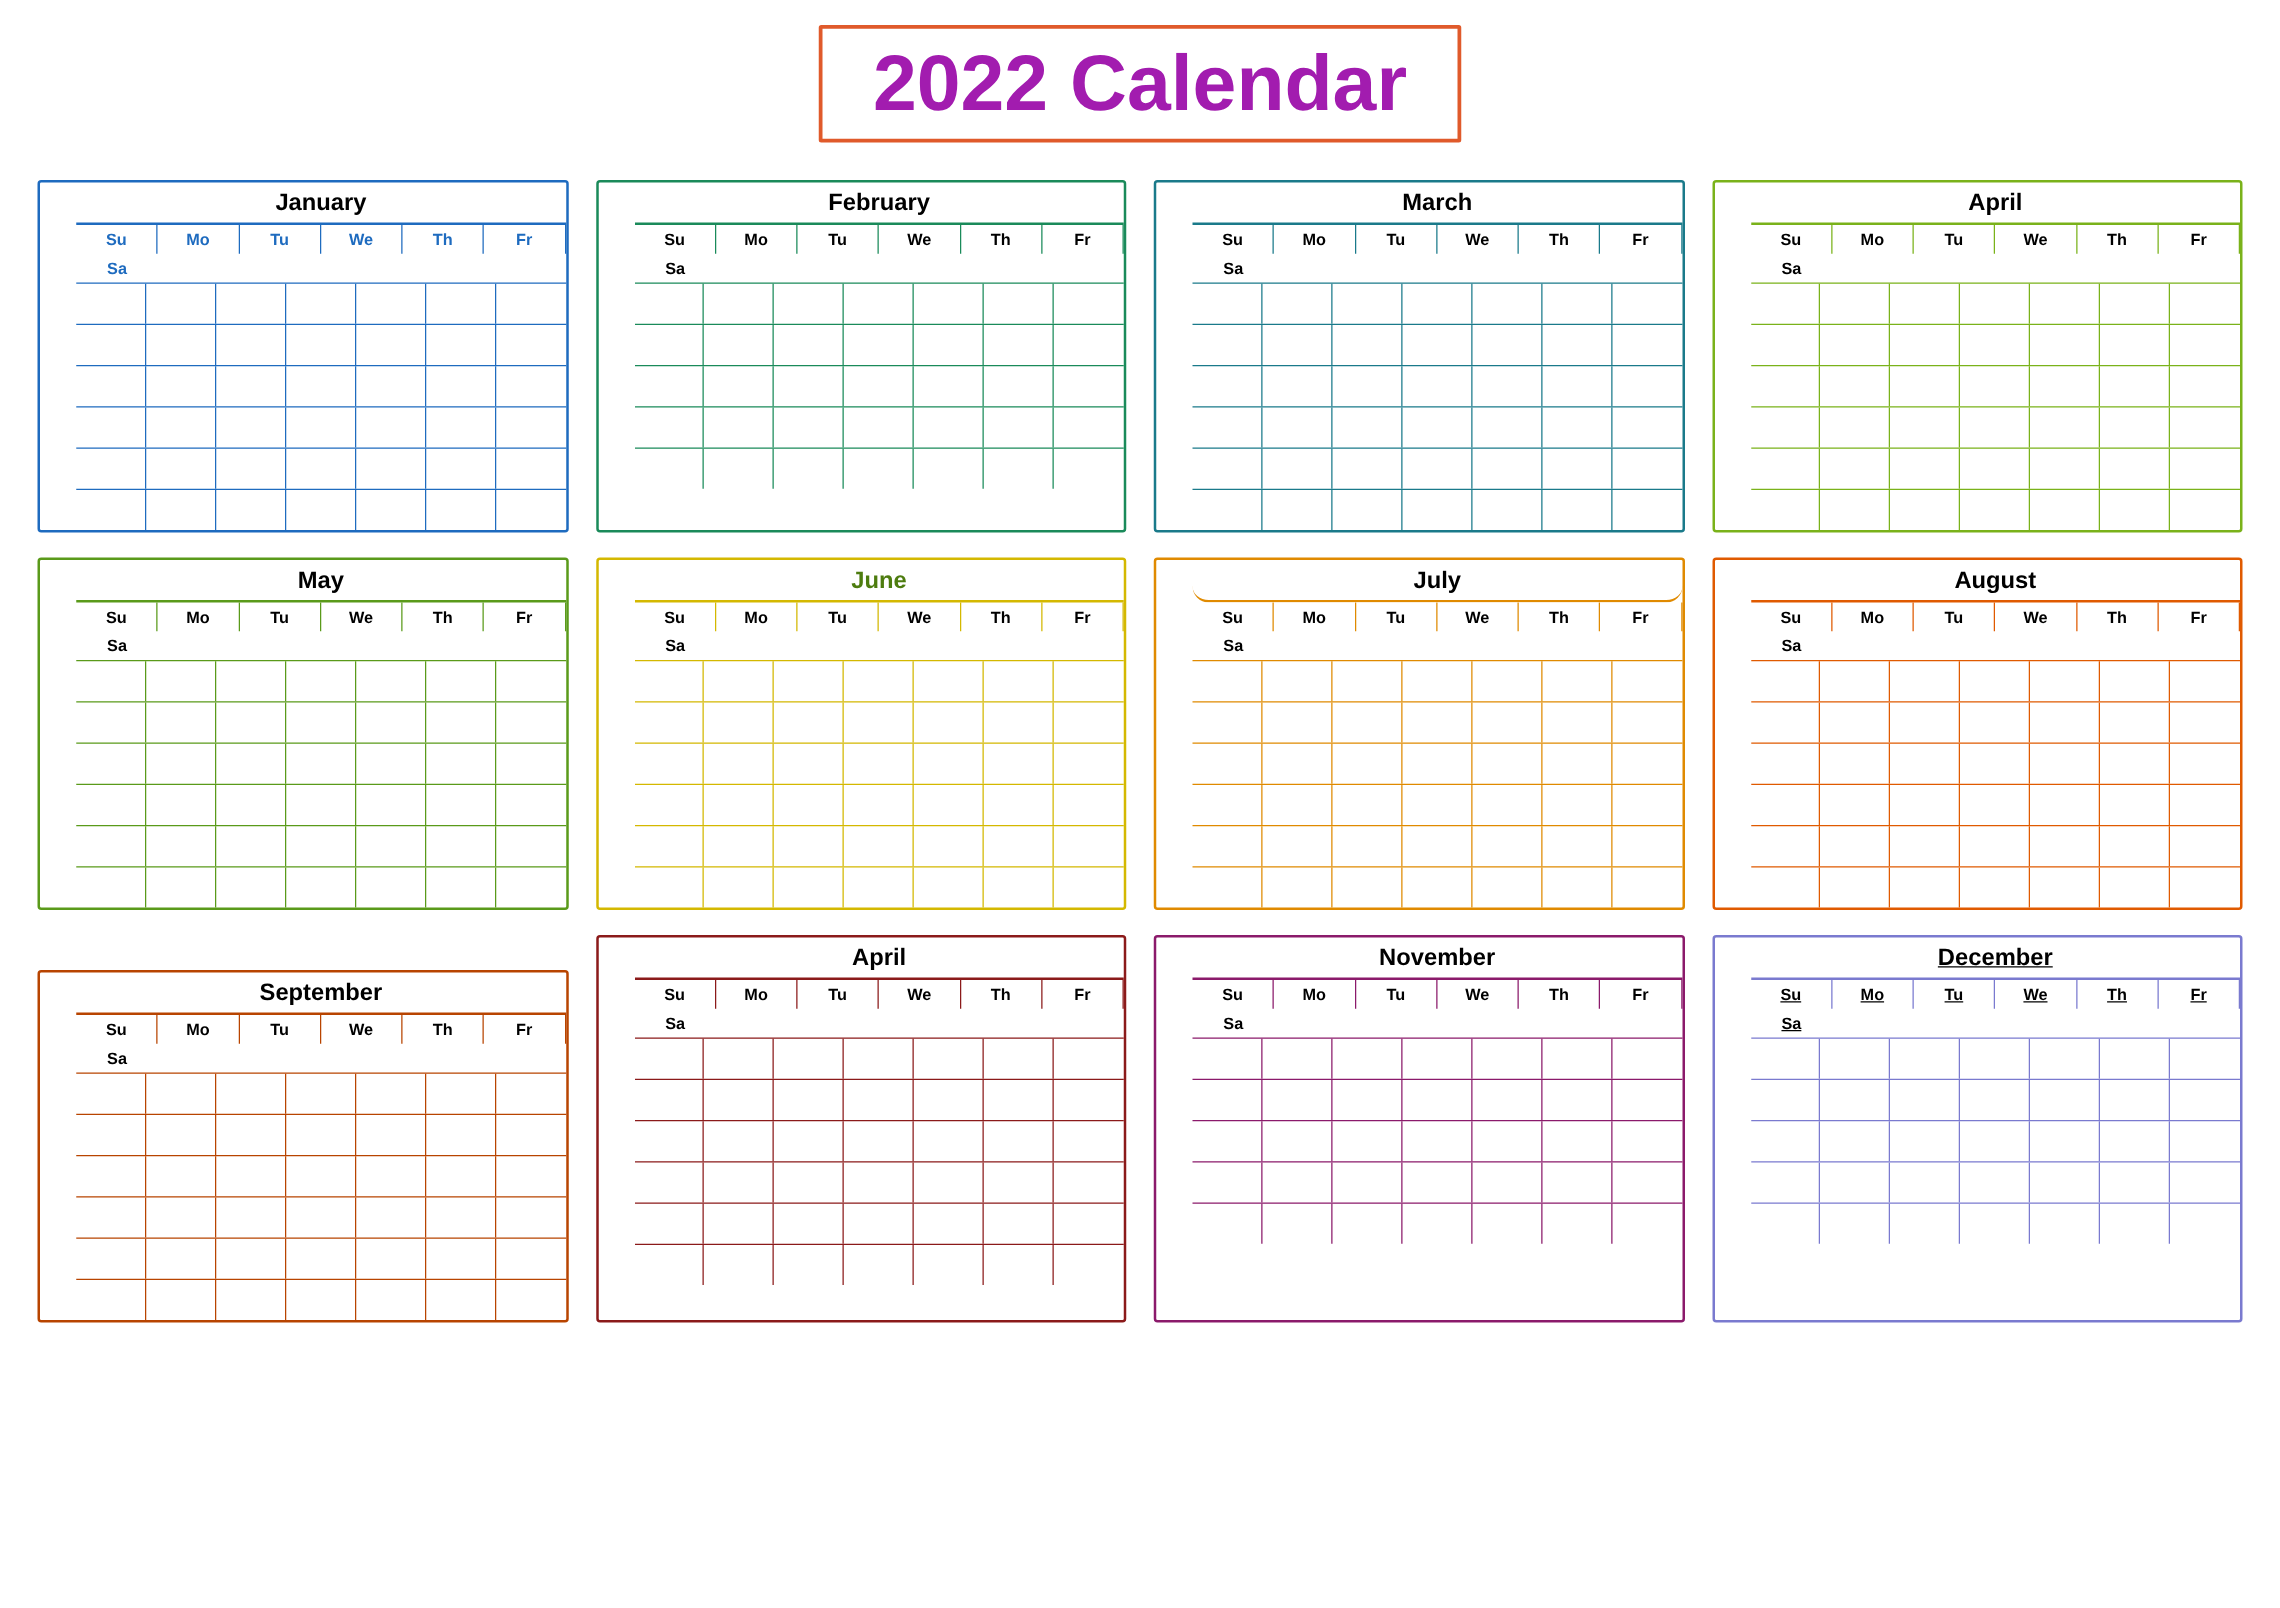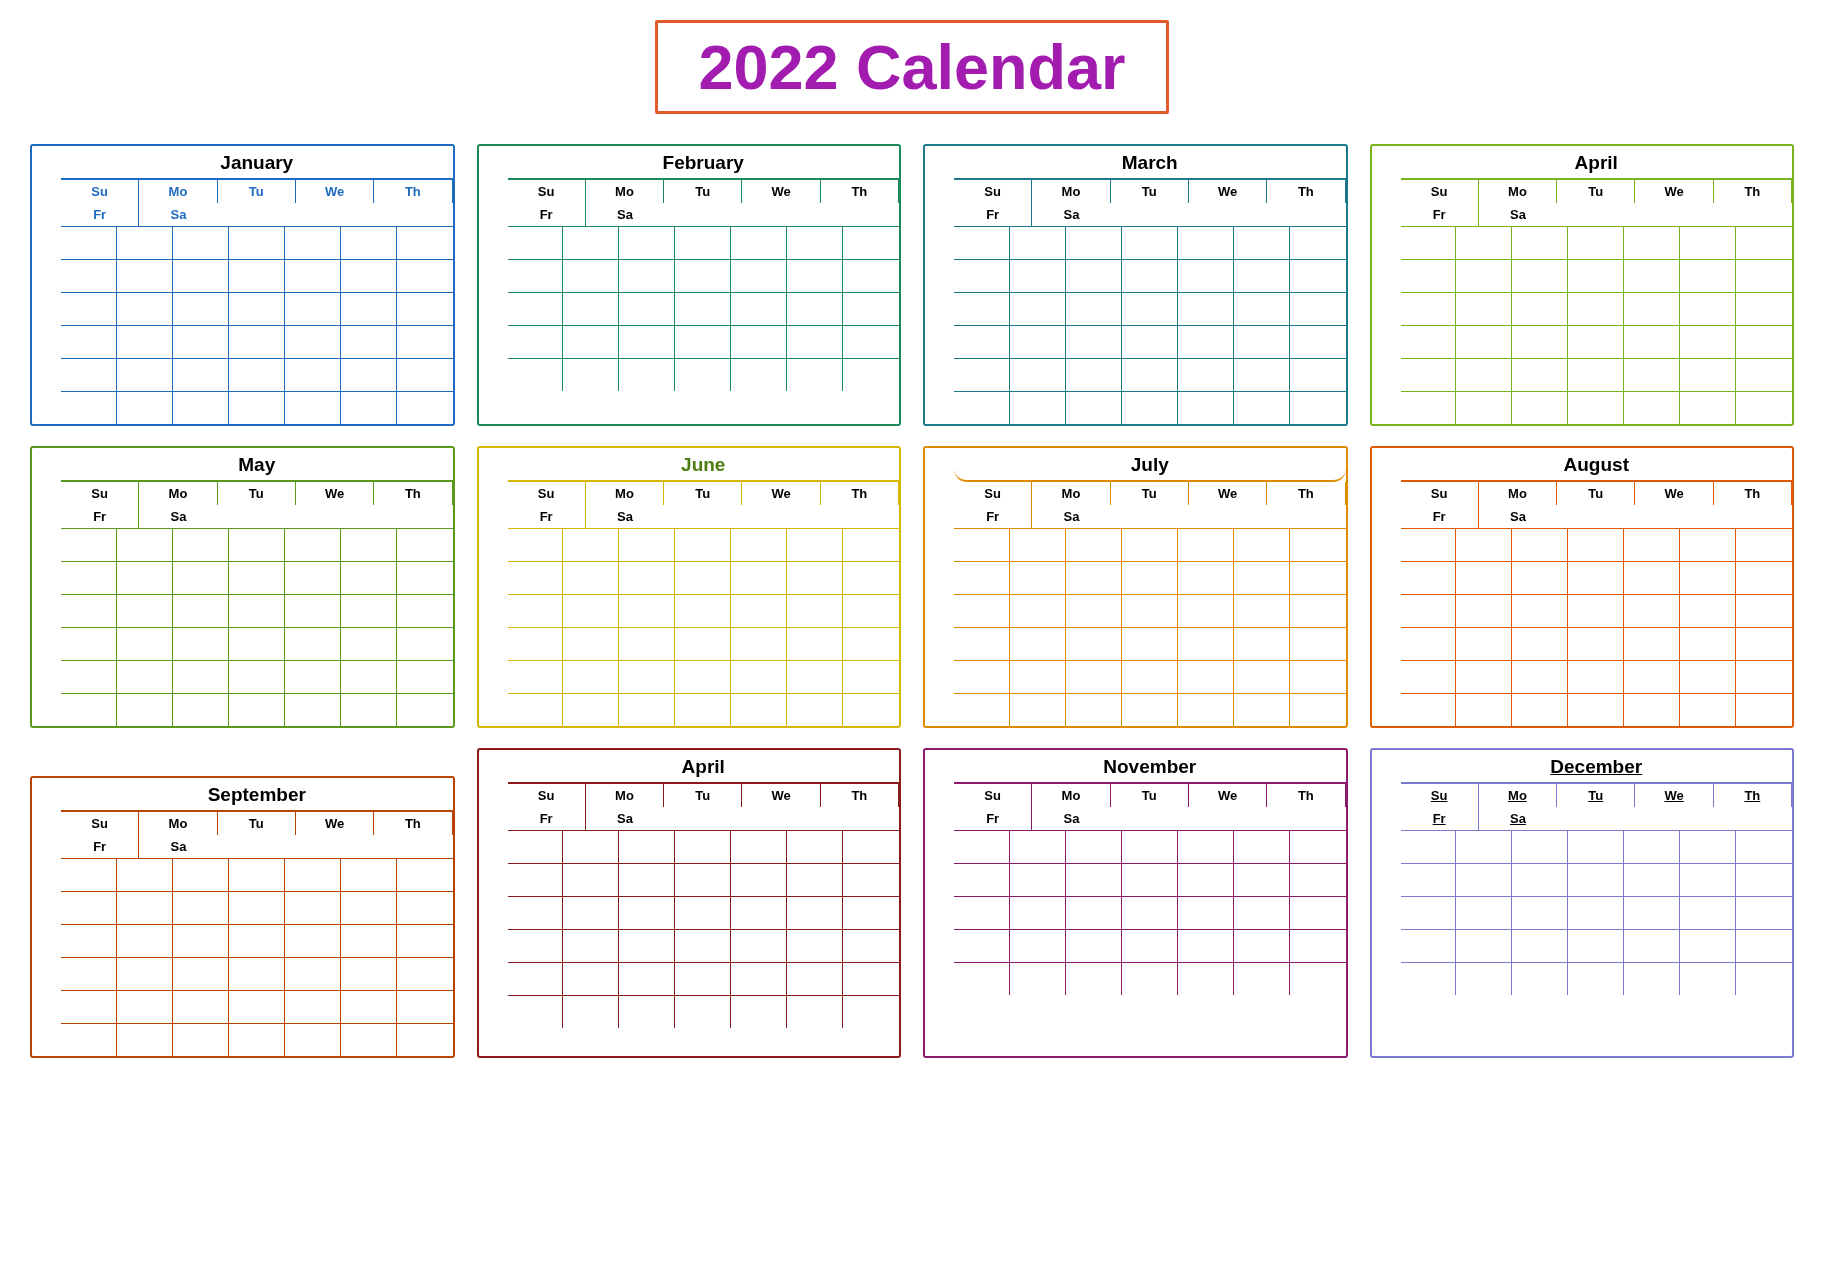--- a/index.html
+++ b/index.html
@@ -36,21 +36,21 @@
     .month-header {
       text-align: center;
       font-size: 19px;
       font-weight: 700;
       padding: 6px 0 4px;
       border-bottom: 2px solid;
       border-color: inherit;
     }
     .day-headers {
       display: grid;
-      grid-template-columns: repeat(5, 1fr);
+      grid-template-columns: repeat(6, 1fr);
       border-bottom: 1.5px solid;
       border-color: inherit;
     }
     .day-header {
       text-align: center;
       font-size: 13px;
       font-weight: 700;
       padding: 4px 2px;
       border-right: 1.5px solid;
       border-color: inherit;

